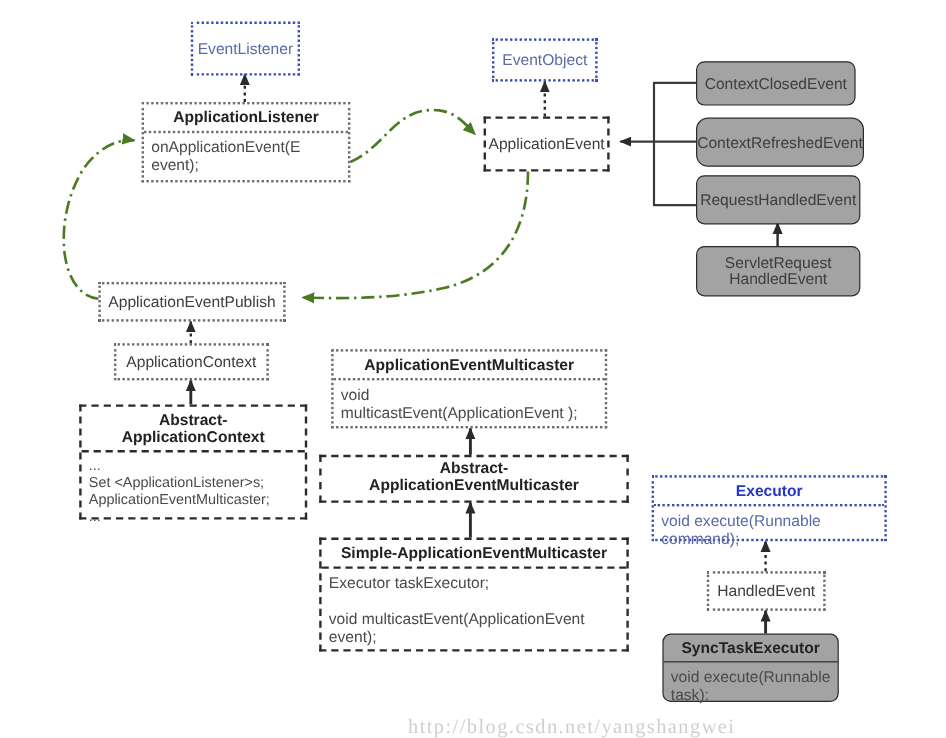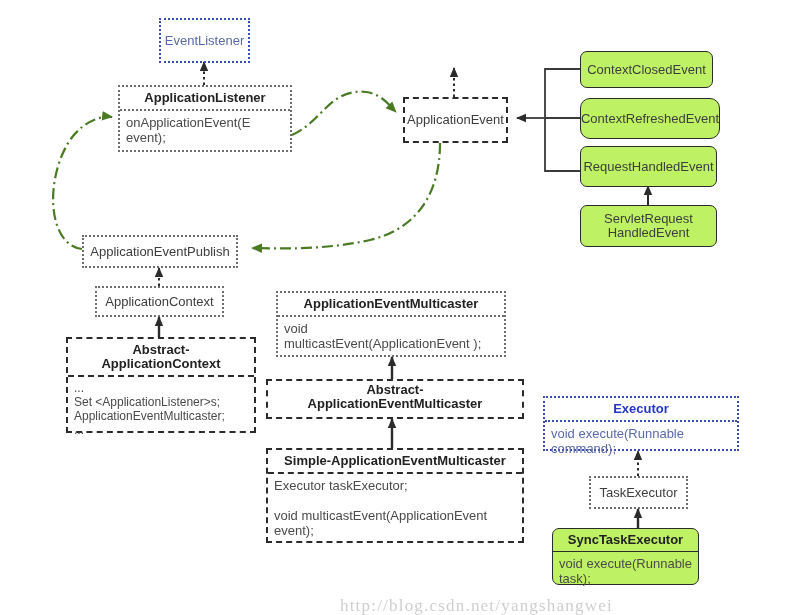--- a/index.html
+++ b/index.html
@@ -68,21 +68,21 @@
   .b-dot-gray .sep { border-top: 2px dotted #6d6d6d; }
 
   .b-dash-dark {
     border: 2px dashed #2b2b2b;
   }
   .b-dash-dark .sep { border-top: 2px dashed #2b2b2b; }
 
   .b-solid-dark {
     border: 1.6px solid #2b2b2b;
     border-radius: 7px;
-    background: #bef264;
+    background: #a3a3a3;
   }
   .b-solid-dark .sep { border-top: 1.6px solid #2b2b2b; }
 
   .sep { height: 0; font-size: 0; line-height: 0; }
 
   .center-v {
     display: flex;
     align-items: center;
     justify-content: center;
     height: 100%;
@@ -180,20 +180,25 @@
 
   <div class="node b-dot-gray" style="left:118px; top:85px; width:174px; height:67px;">
     <div class="title bold">ApplicationListener</div>
     <div class="sep"></div>
     <div class="body">
       <span class="mline">onApplicationEvent(E
 event);</span>
     </div>
   </div>
 
+  <div class="node b-dot-blue" style="left:410px; top:32px; width:88px; height:36px;">
+    <div class="center-v">
+      <div class="title">EventObject</div>
+    </div>
+  </div>
 
   <div class="node b-dash-dark" style="left:403px; top:97px; width:105px; height:46px;">
     <div class="center-v">
       <div class="title">ApplicationEvent</div>
     </div>
   </div>
 
   <div class="node b-solid-dark" style="left:580px; top:51px; width:133px; height:37px;">
     <div class="center-v">
       <div class="title">ContextClosedEvent</div>
@@ -271,21 +276,21 @@
     <div class="title bold">Executor</div>
     <div class="sep"></div>
     <div class="body">
       <span class="mline">void execute(Runnable
 command);</span>
     </div>
   </div>
 
   <div class="node b-dot-gray" style="left:589px; top:476px; width:99px; height:33px;">
     <div class="center-v">
-      <div class="title">TaskExecutor</div>
+      <div class="title">HandledEvent</div>
     </div>
   </div>
 
   <div class="node b-solid-dark" style="left:552px; top:528px; width:147px; height:57px;">
     <div class="title bold">SyncTaskExecutor</div>
     <div class="sep"></div>
     <div class="body">
       <span class="mline">void execute(Runnable
 task);</span>
     </div>

